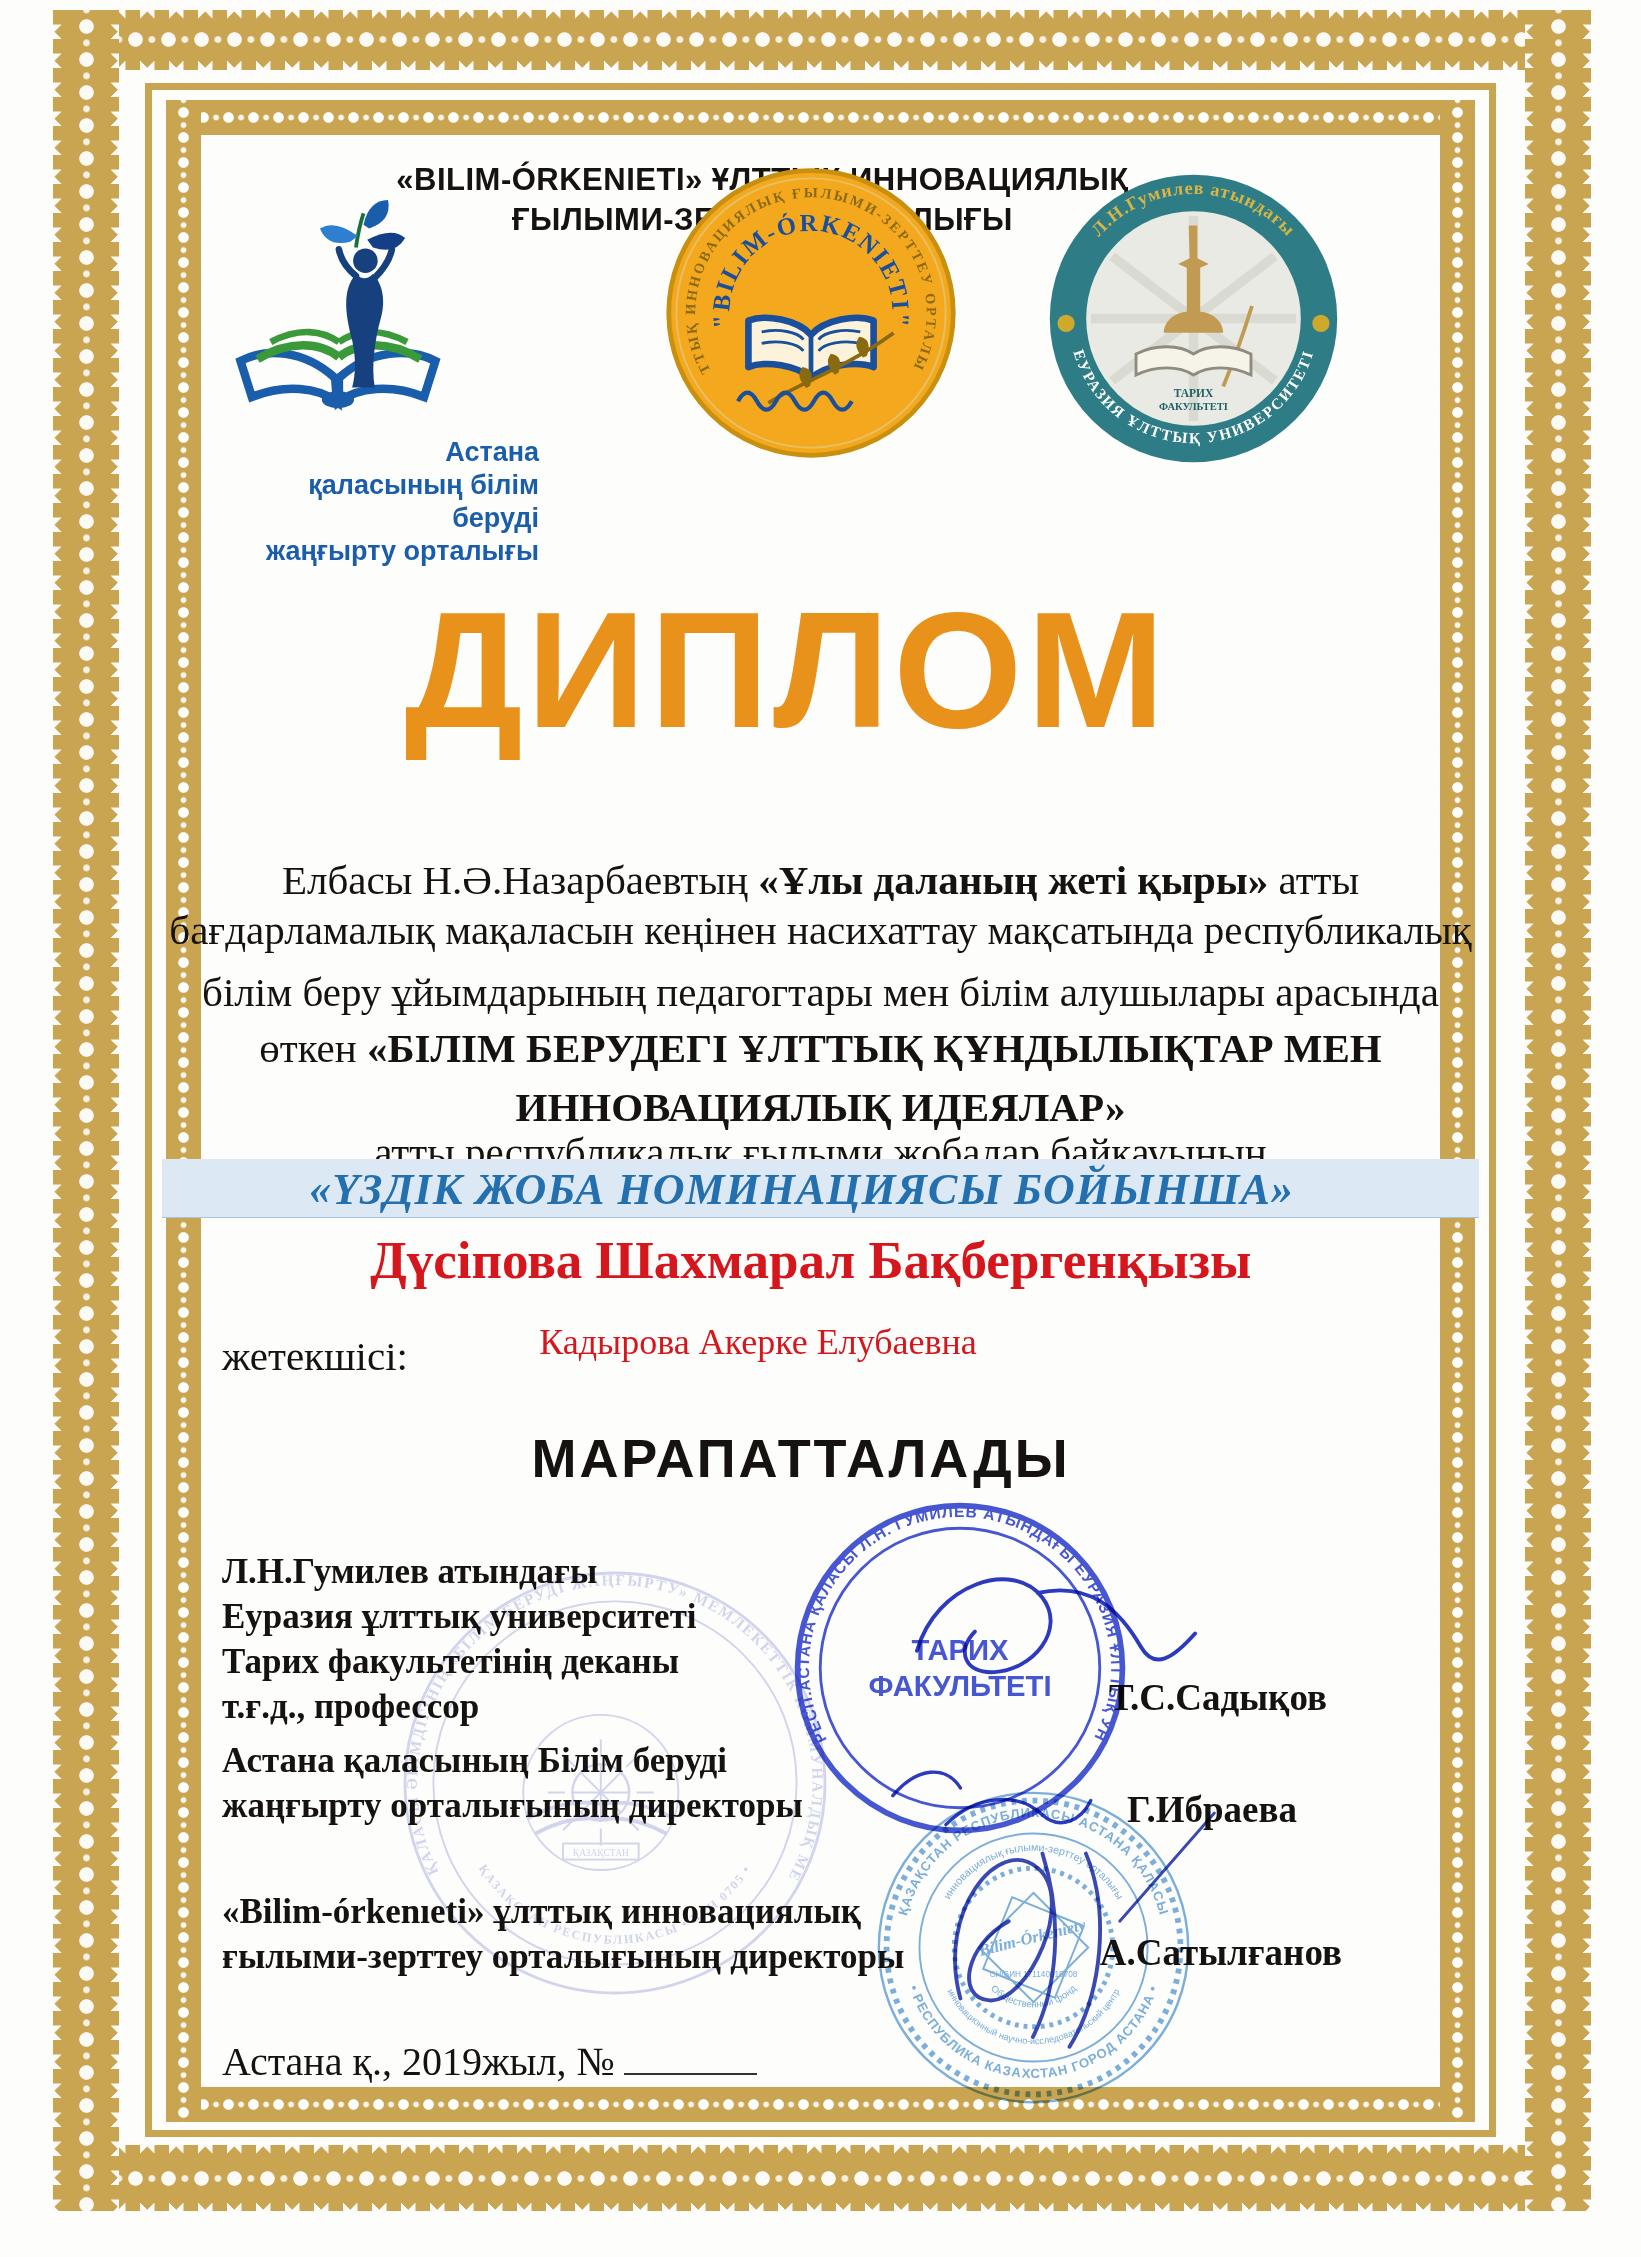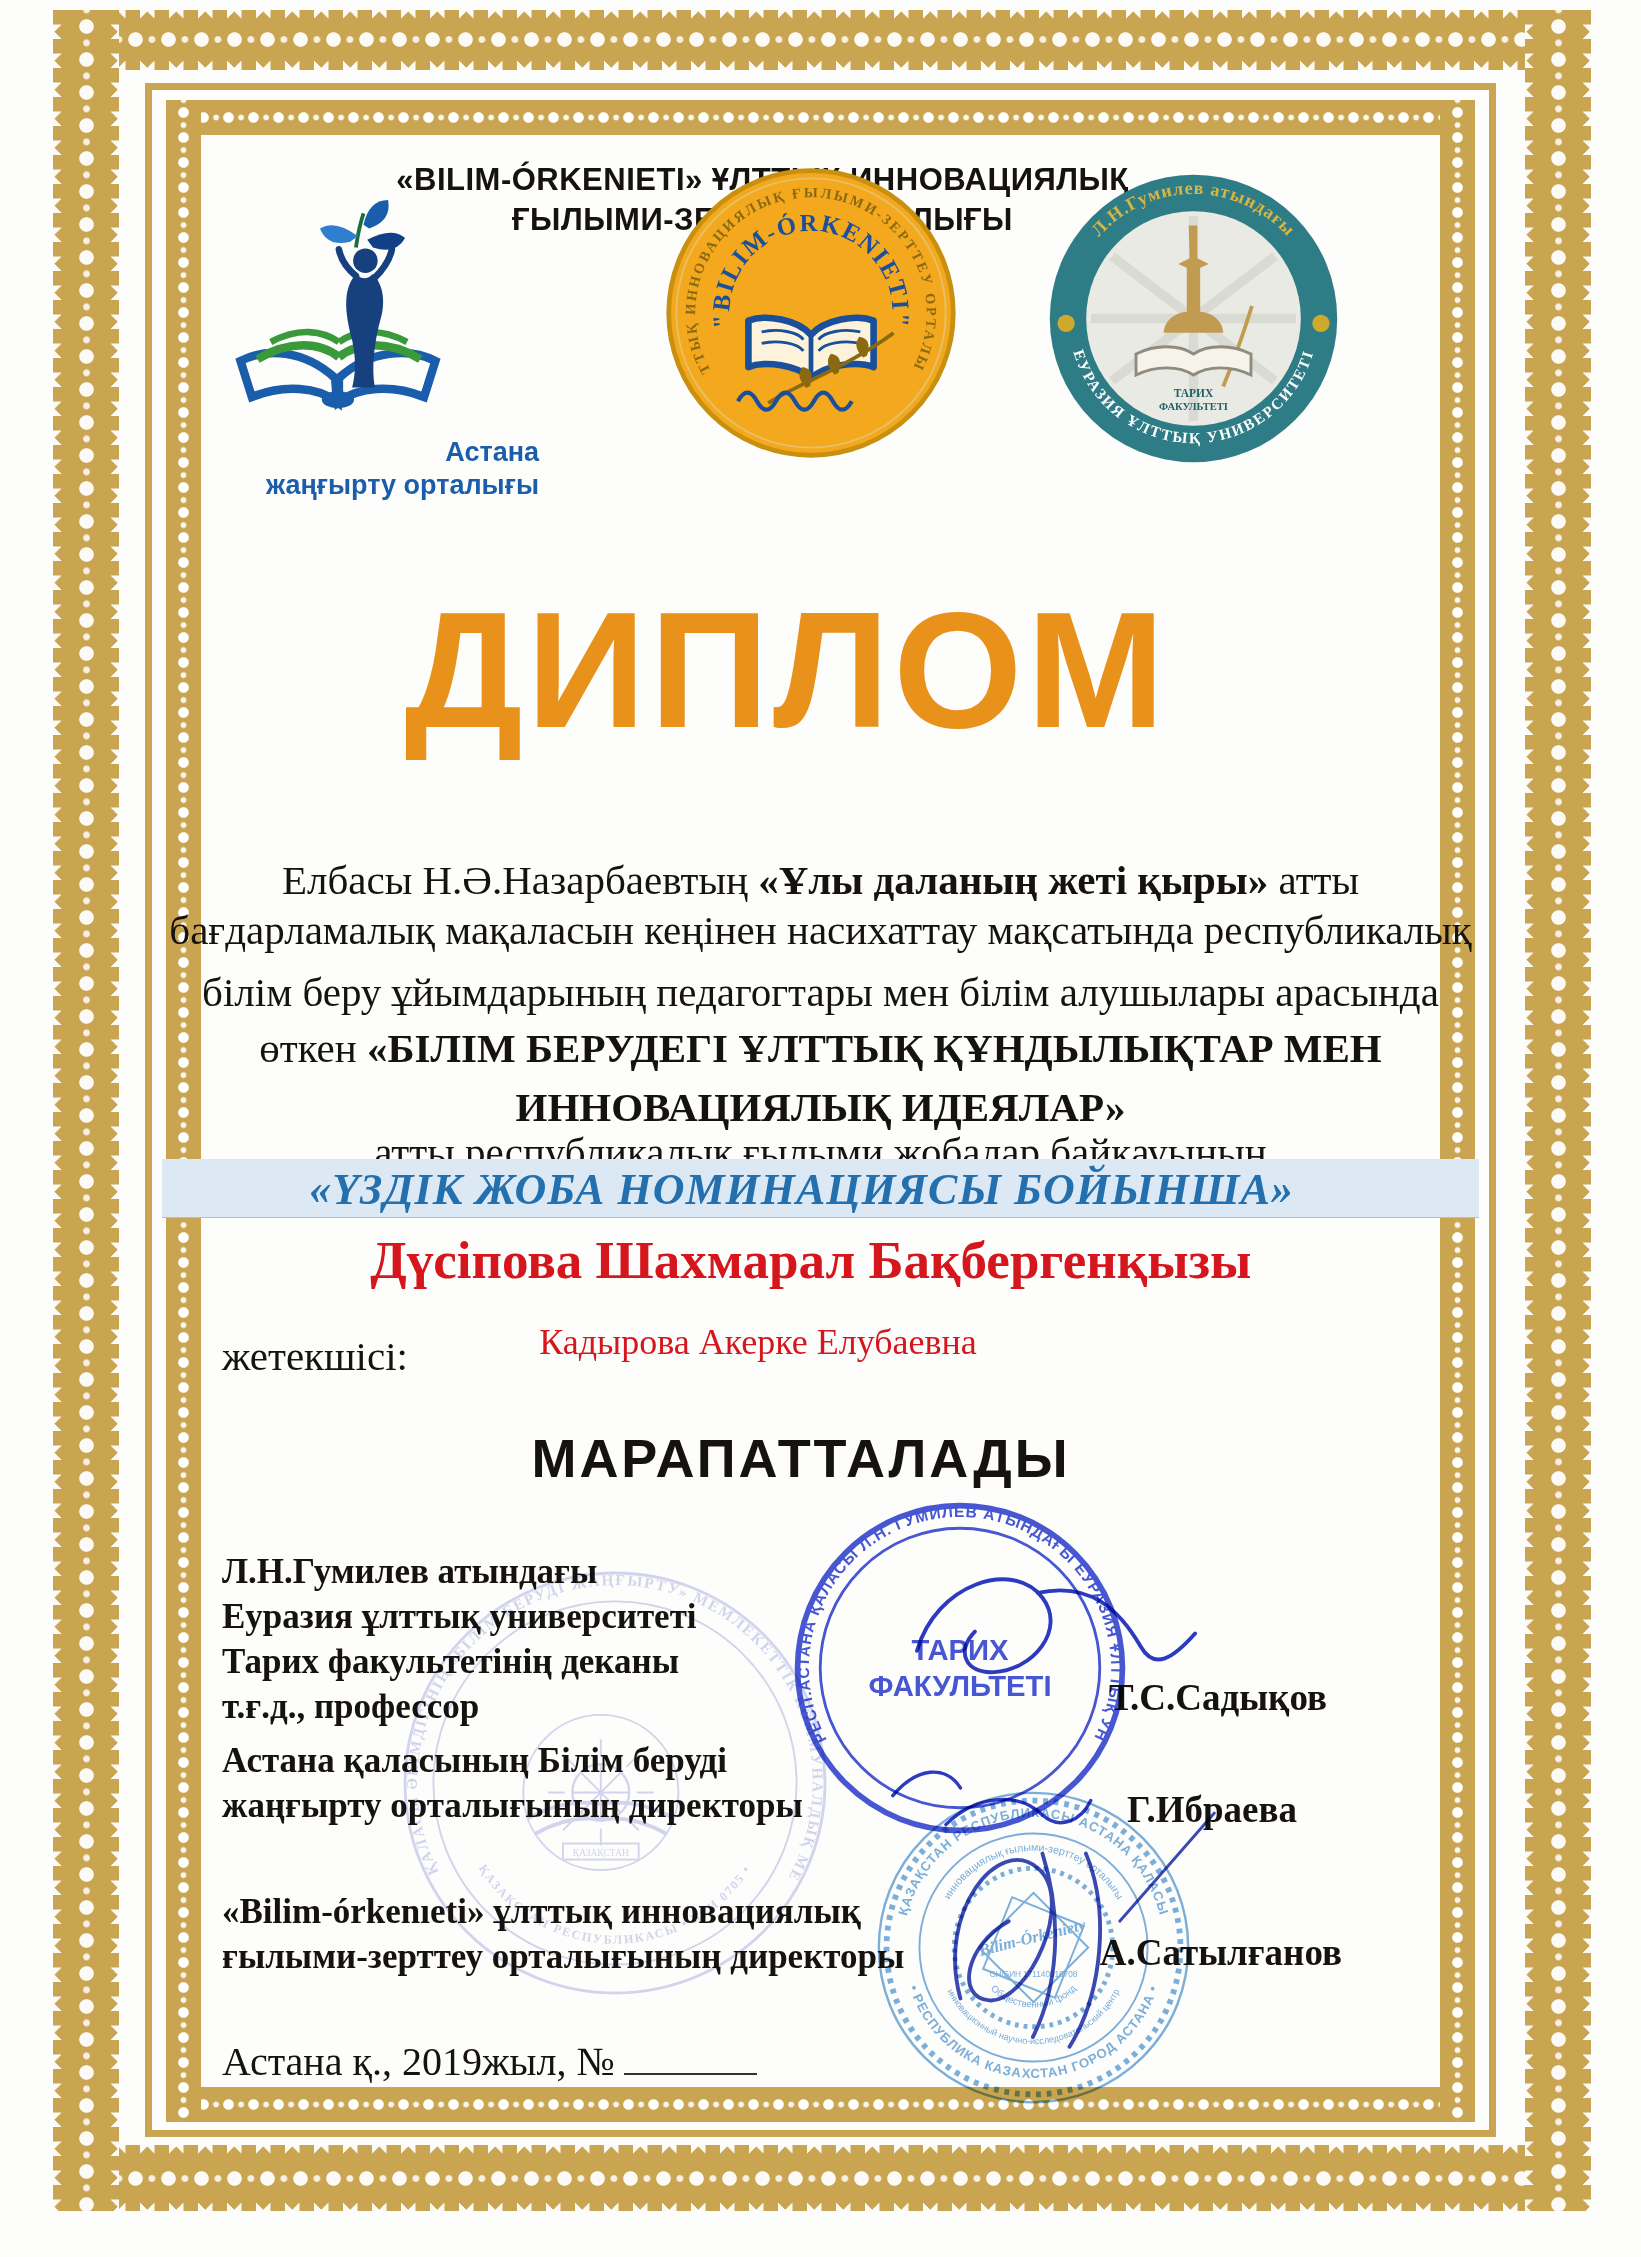--- a/index.html
+++ b/index.html
@@ -98,20 +98,21 @@
     <circle cx="160" cy="66" r="13" fill="#16407e"></circle>
     <path d="M150 80 C136 96 138 120 146 150 C150 168 150 185 146 200 L170 200 C166 178 170 150 176 128 C182 108 178 90 168 80 C162 86 156 86 150 80 Z" fill="#16407e"></path>
     <path d="M150 82 C140 74 134 64 132 54 M170 84 C180 74 186 64 188 54" stroke="#16407e" stroke-width="7" fill="none" stroke-linecap="round"></path>
     <path d="M150 52 C152 38 154 28 158 16" stroke="#1a6f3c" stroke-width="4" fill="none"></path>
     <path d="M152 40 q-24 -18 -40 -8 q8 20 32 14 z" fill="#2f7fd0"></path>
     <path d="M158 28 q6 -26 26 -26 q4 22 -20 30 z" fill="#1a5dab"></path>
     <path d="M162 44 q26 -14 40 -2 q-10 18 -34 10 z" fill="#123f86"></path>
   </svg>
   <div id="caption" class="abs sans">
     <div>Астана</div>
+    <div>қаласының білім беруді</div>
     <div>жаңғырту орталығы</div>
   </div>
 
   <svg class="abs" style="left:664px;top:166px;" width="294" height="294" viewBox="0 0 310 310">
     <circle cx="155" cy="155" r="150" fill="#f4a81d" stroke="#c8900e" stroke-width="5"></circle>
     <circle cx="155" cy="155" r="142" fill="none" stroke="#e6c063" stroke-width="2"></circle>
     <defs>
       <path id="p-seal-ring" d="M49.3 216 A122 122 0 1 1 260.7 216" fill="none"></path>
       <path id="p-seal-name" d="M80.8 198 A86 86 0 1 1 229.2 198" fill="none"></path>
     </defs>

